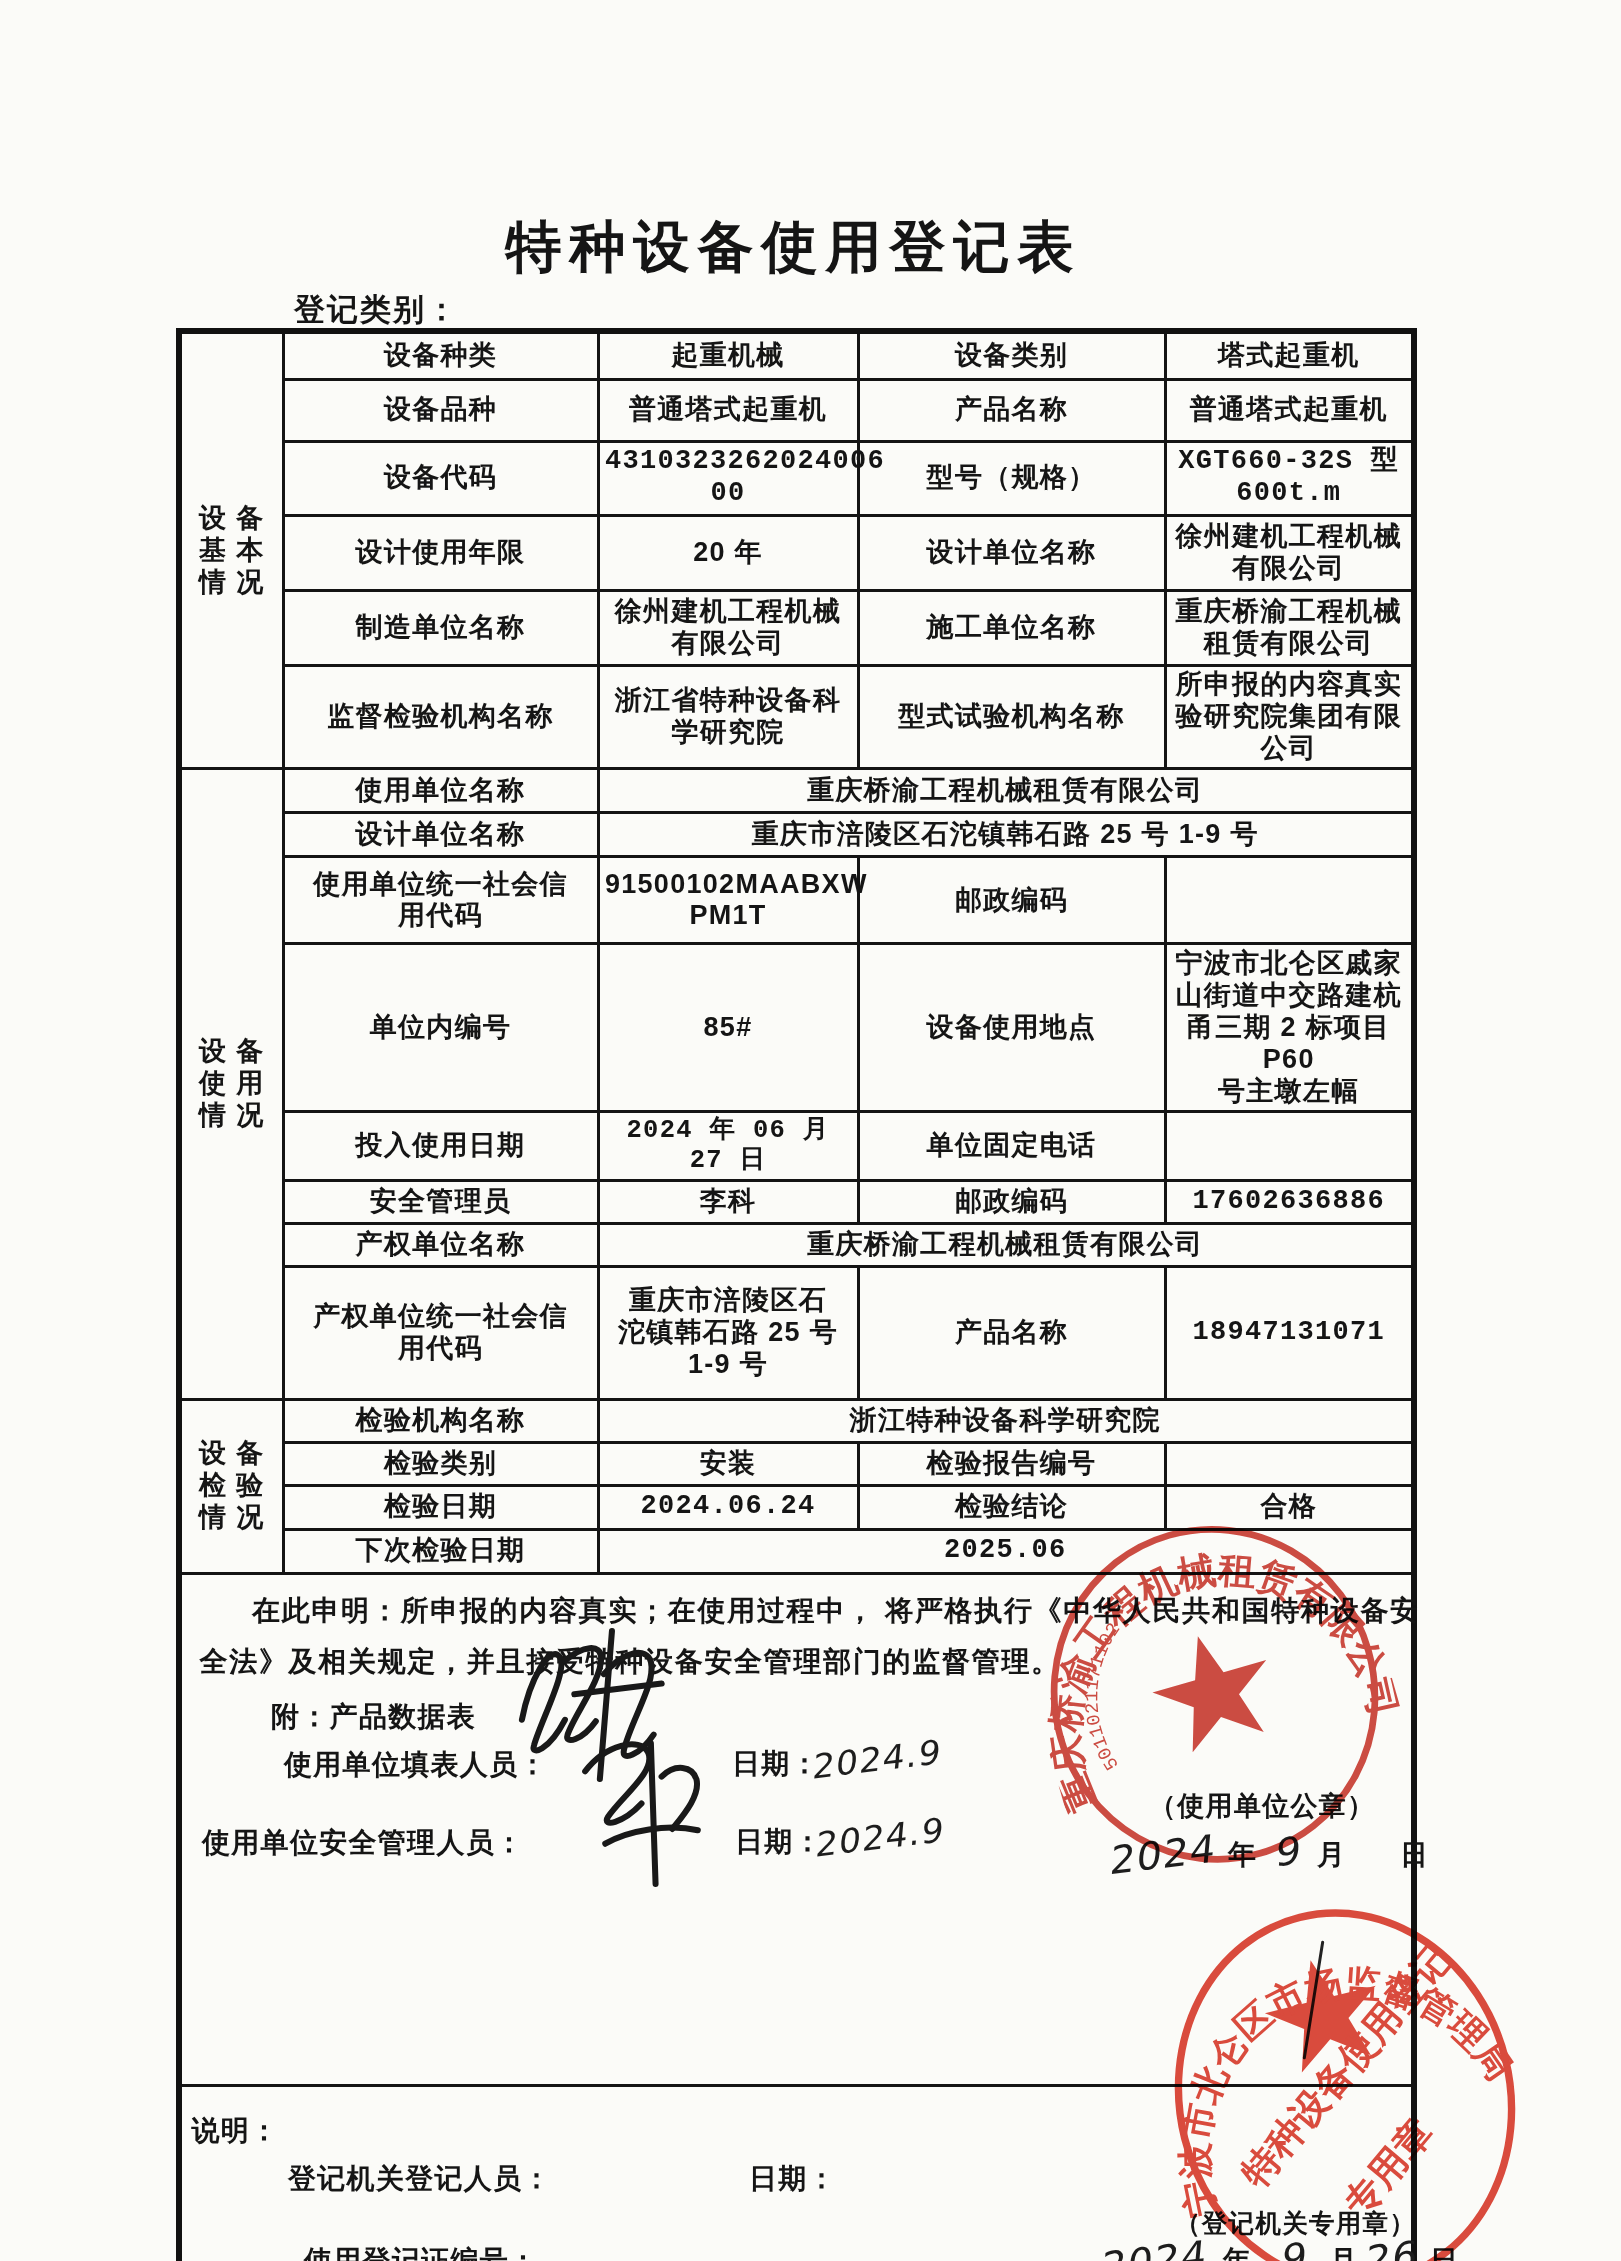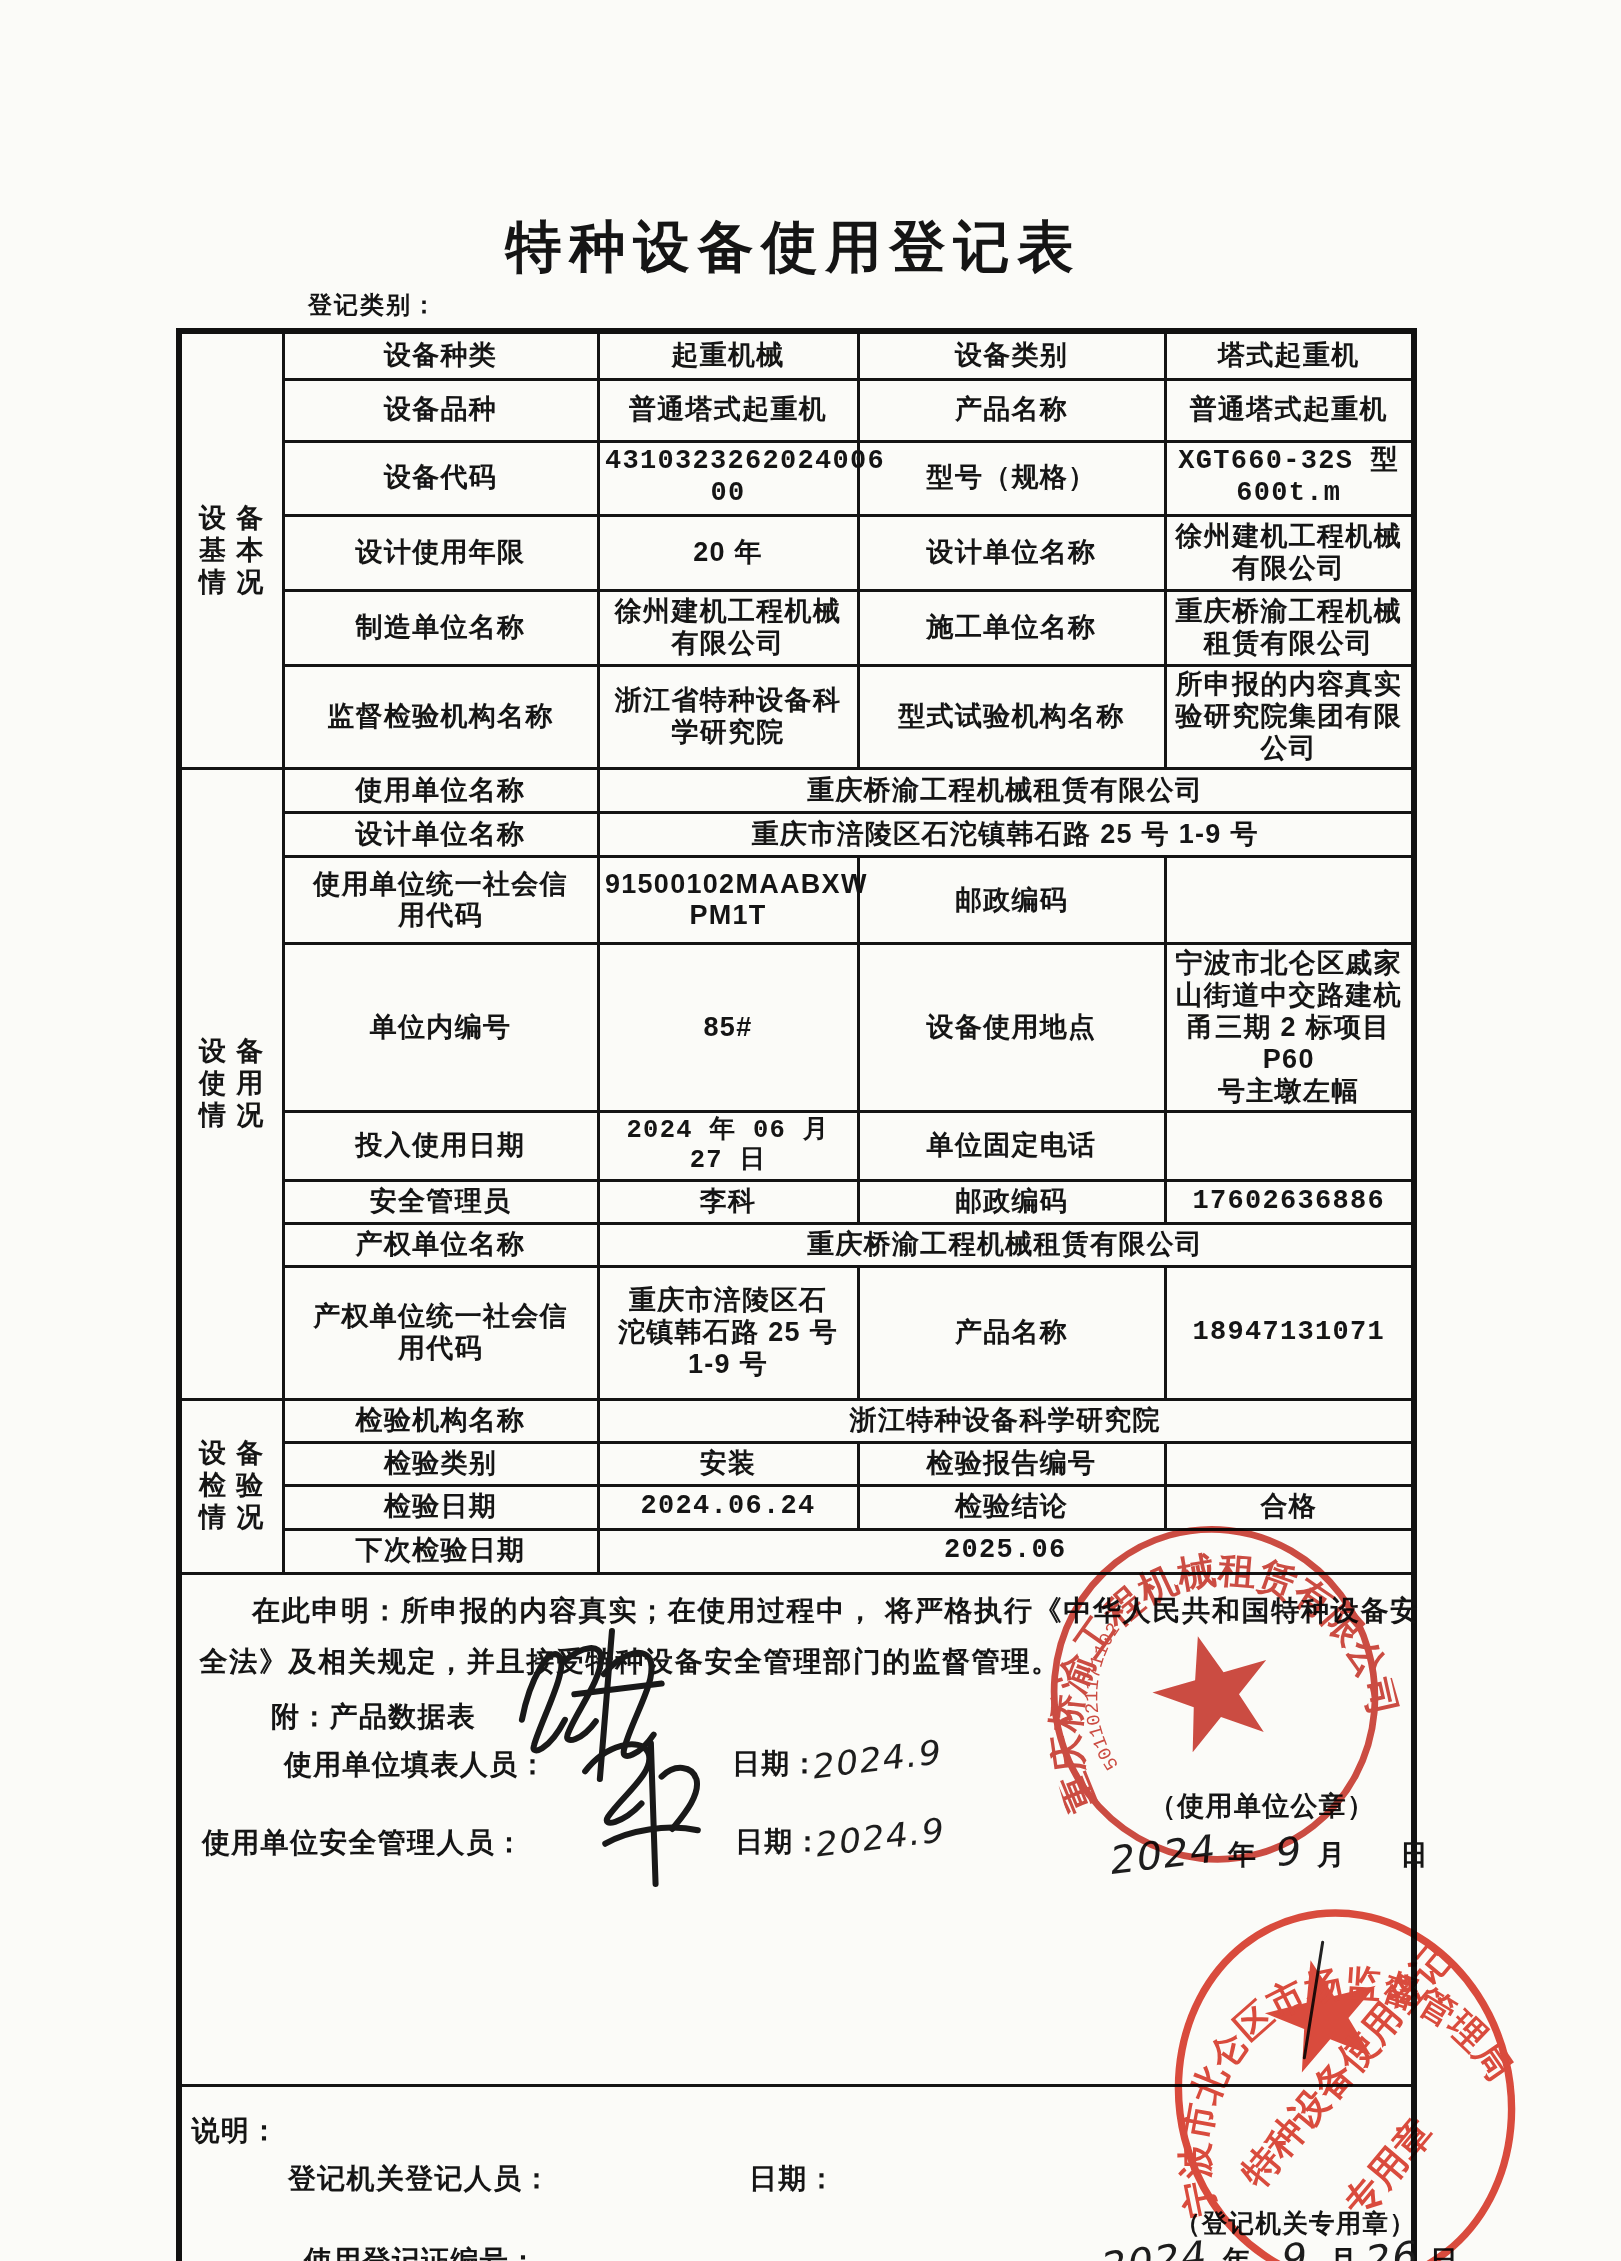--- a/index.html
+++ b/index.html
@@ -1,20 +1,20 @@
 <!DOCTYPE html>
 <html style="font-size:10.8px"><head>
 <meta charset="utf-8">
 <style>
   html,body{margin:0;padding:0;background:#e8e8e6;}
   #page{position:relative;width:1621px;height:2261px;background:#fbfbf8;overflow:hidden;
         font-family:"Liberation Sans",sans-serif;color:#151515;}
   .title{position:absolute;left:176px;top:210px;width:1235px;text-align:center;
          font-size:56px;font-weight:700;letter-spacing:8px;}
-  .regcat{position:absolute;left:308px;top:289px;font-size:24px;font-weight:700;letter-spacing:2px;}
+  .regcat{position:absolute;left:294px;top:289px;font-size:31px;font-weight:700;letter-spacing:2px;}
   table.form{position:absolute;left:176px;top:328px;width:1235px;border-collapse:collapse;
              table-layout:fixed;}
   table.form td{border:3.4px solid #141414;text-align:center;vertical-align:middle;
                 font-size:27px;font-weight:700;letter-spacing:1.3px;line-height:1.18;
                 padding:2.7px 5.4px;white-space:pre-line;}
   table.form{border:6px solid #111;}
   .seclabel{font-size:28px;line-height:1.6;letter-spacing:1.3px;}
   .num{font-family:"Liberation Mono",monospace;letter-spacing:0.7px;}
   .code{font-family:"Liberation Mono",monospace;font-size:25px;letter-spacing:0;}
   .leftal{text-align:left;padding-left:10.8px;}

